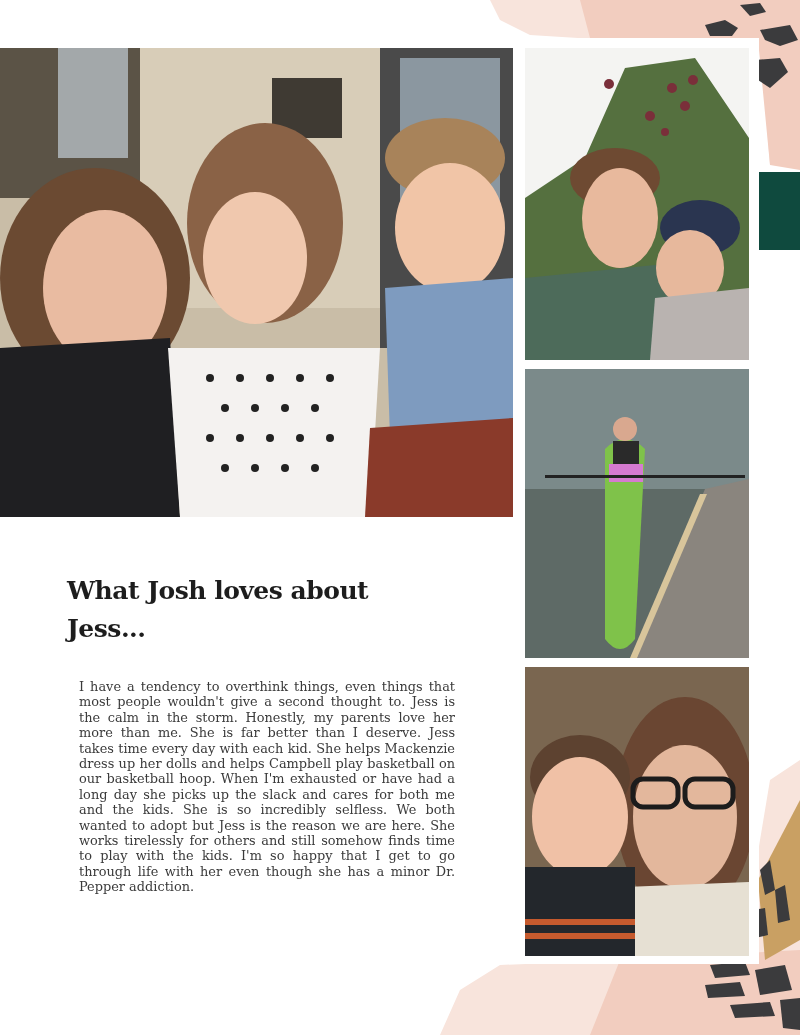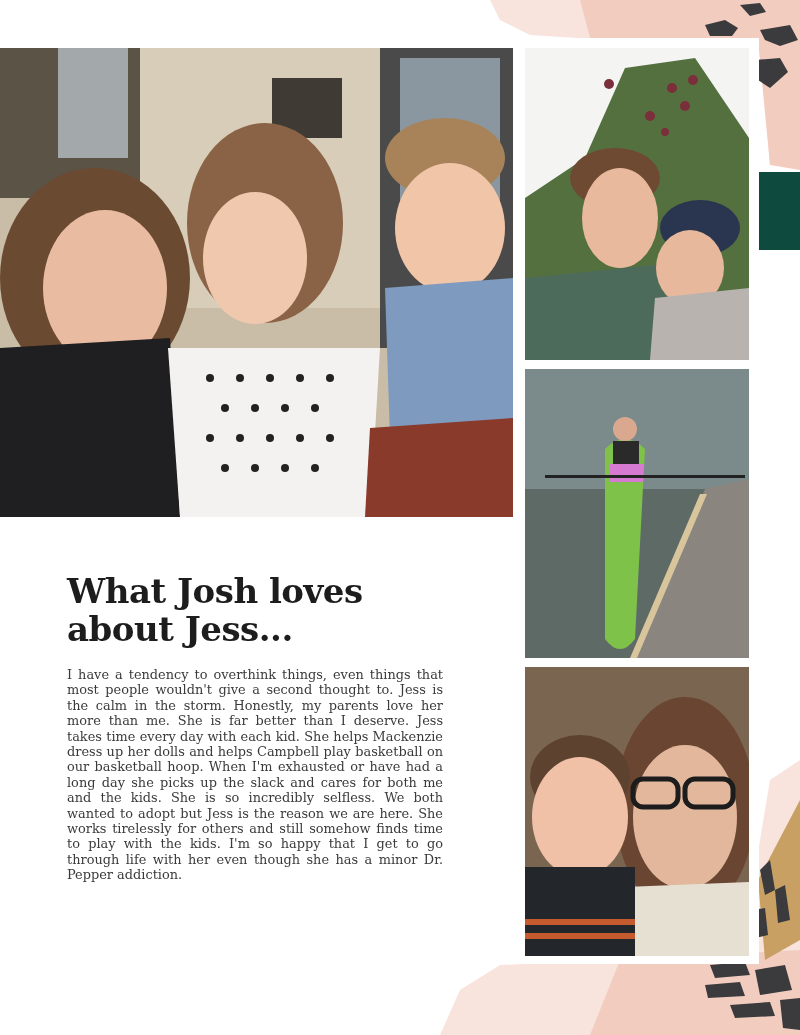--- a/index.html
+++ b/index.html
@@ -1,21 +1,21 @@
 <!DOCTYPE html>
 <html><head>
 <meta charset="utf-8">
 <style>
   html, body { margin: 0; padding: 0; }
   body { width: 800px; height: 1035px; position: relative; overflow: hidden; background: #ffffff; font-family: "DejaVu Serif", serif; }
   .deco { position: absolute; }
   .photo { position: absolute; overflow: hidden; }
   .frame { position: absolute; background: #ffffff; }
-  .heading { position: absolute; left: 67px; top: 572px; width: 380px; margin: 0; font-family: "DejaVu Serif", serif; font-weight: bold; font-size: 34px; line-height: 38px; color: #1d1d1d; letter-spacing: -0.5px; }
-  .body-text { position: absolute; left: 67px; top: 667px; width: 376px; margin: 0; font-family: "DejaVu Serif", serif; font-size: 12.9px; line-height: 15.4px; color: #3a3a3a; text-align: justify; }
+  .heading { position: absolute; left: 67px; top: 572px; width: 380px; margin: 0; font-family: "DejaVu Serif", serif; font-weight: bold; font-size: 25px; line-height: 38px; color: #1d1d1d; letter-spacing: -0.5px; }
+  .body-text { position: absolute; left: 67px; top: 667px; width: 376px; margin: 12px; font-family: "DejaVu Serif", serif; font-size: 12.9px; line-height: 15.4px; color: #3a3a3a; text-align: justify; }
 </style>
 </head>
 <body>
 
 <svg class="deco" style="left:470px;top:0;" width="330" height="200" viewBox="0 0 330 200">
   <path d="M20 0 L330 0 L330 160 L300 165 L290 40 L140 40 L60 35 L30 20 Z" fill="#f8e4dc"></path>
   <path d="M110 0 L330 0 L330 170 L300 165 L288 40 L120 38 Z" fill="#f2cdbf"></path>
   <path d="M235 25 L255 20 L268 28 L262 36 L240 36 Z" fill="#3b3b3d"></path>
   <path d="M290 30 L320 25 L328 40 L310 46 L295 40 Z" fill="#3b3b3d"></path>
   <path d="M270 5 L290 3 L296 12 L280 16 Z" fill="#3b3b3d"></path>

